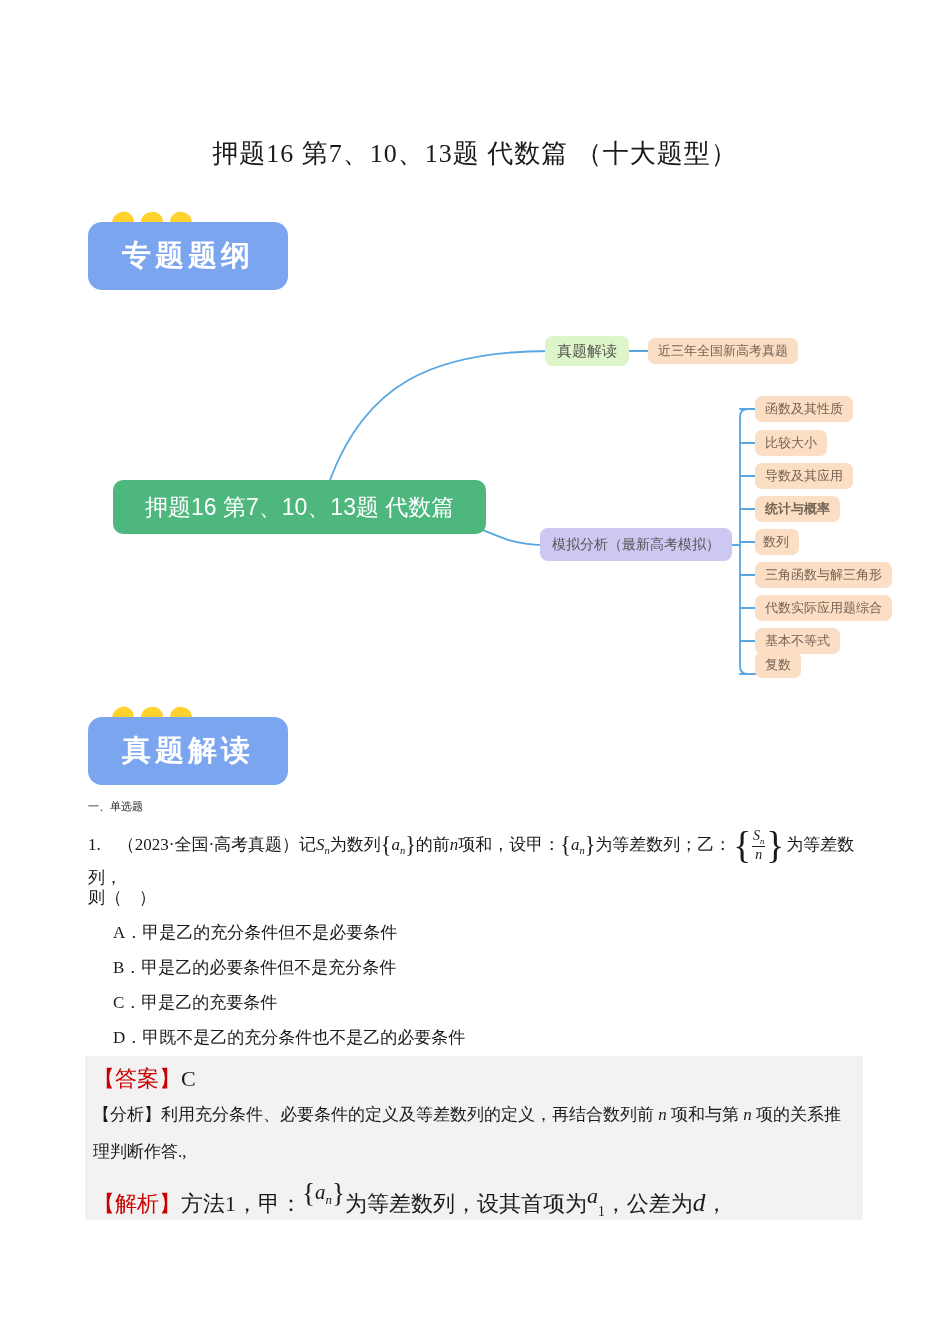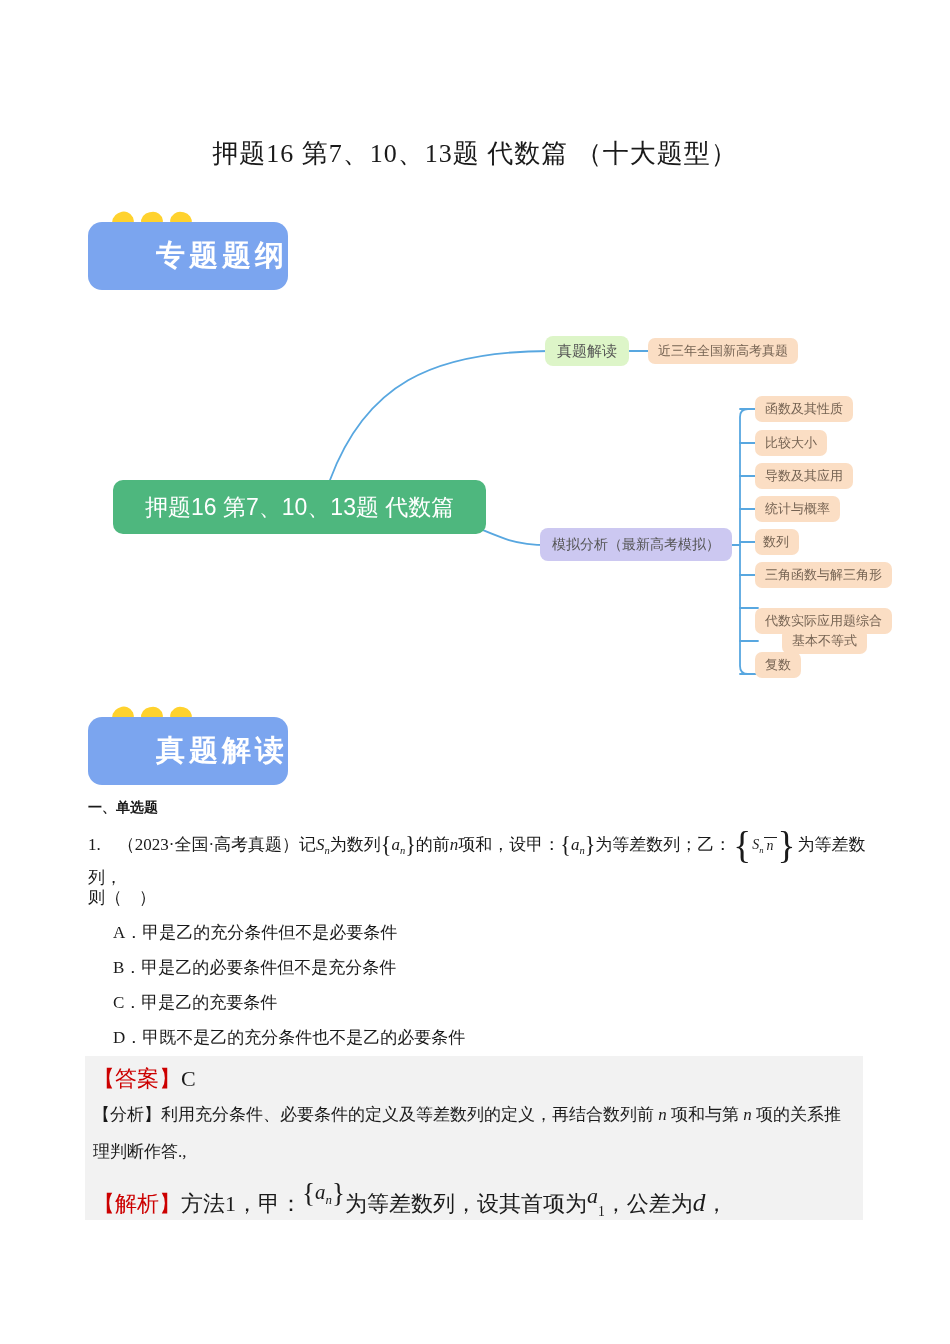--- a/index.html
+++ b/index.html
@@ -12,52 +12,52 @@
 
   
   .badge-wrap{position:absolute;width:220px;height:84px;}
   .marks{position:absolute;top:0;left:24px;display:flex;gap:7px;}
   .mark{width:22px;height:20px;background:var(--badge_yellow);border-radius:11px;}
   .mark.m1{transform:rotate(-24deg);}
   .mark.m2{transform:rotate(-8deg);}
   .mark.m3{transform:rotate(10deg);}
   .badge{position:relative;margin-top:10px;width:200px;background:var(--badge_blue);
          border-radius:14px;color:#fff;font-family:"Liberation Sans",sans-serif;
-         font-weight:bold;font-size:29px;text-align:right;padding:14px 0;letter-spacing:4px;}
+         font-weight:bold;font-size:29px;text-align:center;padding:14px 0;letter-spacing:4px;}
 
   
   .mindmap{position:absolute;top:320px;left:0;width:950px;height:380px;}
   .mm-svg{position:absolute;top:0;left:0;}
   .mm-line{fill:none;stroke:var(--line_blue);stroke-width:1.8;stroke-linecap:round;}
   .node{position:absolute;white-space:nowrap;border-radius:8px;
         font-family:"Liberation Sans",sans-serif;}
   .center-node{left:113px;top:160px;background:var(--center_green);color:#fff;
                font-size:23px;line-height:30px;padding:12px 32px;border-radius:10px;}
   .zhenti-node{left:545px;top:16px;background:var(--zhenti_green);color:#555;
                font-size:15px;line-height:18px;padding:6px 12px;}
   .child-node{left:648px;top:18px;background:var(--peach);color:#756353;
               font-size:13px;line-height:16px;padding:5px 10px;border-radius:7px;}
   .moni-node{left:540px;top:208px;background:var(--lavender);color:#555;
              font-size:14px;line-height:17px;padding:8px 12px;text-align:center;}
   .topic-node{left:755px;background:var(--peach);color:#756353;
               font-size:13px;line-height:16px;padding:5px 10px;border-radius:7px;}
 
   
-  .sec-heading{position:absolute;left:88px;top:799px;font-size:14px;font-weight:bold;}
+  .sec-heading{position:absolute;left:88px;top:799px;font-size:11px;font-weight:normal;}
   .q-line1{position:absolute;left:88px;top:826px;width:800px;font-size:17px;line-height:1.7;}
   .q-line2{position:absolute;left:88px;top:886px;font-size:17px;}
   .opt-row{position:absolute;left:113px;font-size:17px;}
 
   
   .var{font-family:"Liberation Serif",serif;font-style:italic;}
   sub{font-size:0.62em;}
   .brc{font-family:"Liberation Serif",serif;font-size:1.3em;vertical-align:-0.1em;font-weight:300;}
   .fracwrap{display:inline-flex;align-items:center;vertical-align:middle;margin:0 2px;}
   .bigbrc{font-size:2.2em;font-weight:300;line-height:0.9;}
-  .frac{display:inline-flex;flex-direction:row;align-items:center;
+  .frac{display:inline-flex;flex-direction:column;align-items:center;
         font-size:0.82em;line-height:1.2;margin:0 1px;}
   .frac .den{border-top:1px solid #222;padding:0 3px;}
   .sup-math{vertical-align:0.55em;font-size:0.95em;}
   .sup-var{vertical-align:0.35em;}
   .big-var{font-size:1.15em;}
 
   
   .answer-block{position:absolute;left:85px;top:1056px;width:778px;height:164px;
                 background:var(--gray_bg);}
   .ans-row{position:absolute;left:8px;font-size:22px;}
@@ -91,25 +91,25 @@
     </svg>
 
     <div class="node center-node">押题16 第7、10、13题 代数篇</div>
     <div class="node zhenti-node">真题解读</div>
     <div class="node child-node">近三年全国新高考真题</div>
     <div class="node moni-node">模拟分析（最新高考模拟）</div>
 
     <div class="node topic-node" style="top:76px;">函数及其性质</div>
     <div class="node topic-node" style="top:110px;text-align:center;">比较大小</div>
     <div class="node topic-node" style="top:143px;">导数及其应用</div>
-    <div class="node topic-node" style="top:176px;">统计与概率</div>
+    <div class="node topic-node" style="top:176px;font-weight:bold;">统计与概率</div>
     <div class="node topic-node" style="top:209px;padding-left:8px;">数列</div>
     <div class="node topic-node" style="top:242px;">三角函数与解三角形</div>
-    <div class="node topic-node" style="top:288px;">代数实际应用题综合</div>
-    <div class="node topic-node" style="top:308px;margin-left:27px;">基本不等式</div>
+    <div class="node topic-node" style="top:275px;">代数实际应用题综合</div>
+    <div class="node topic-node" style="top:308px;">基本不等式</div>
     <div class="node topic-node" style="top:332px;text-align:right;">复数</div>
   </div>
 
   <div class="badge-wrap" style="left:88px;top:707px;">
     <div class="marks">
       <div class="mark m1"></div>
       <div class="mark m2"></div>
       <div class="mark m3"></div>
     </div>
     <div class="badge">真题解读</div>

